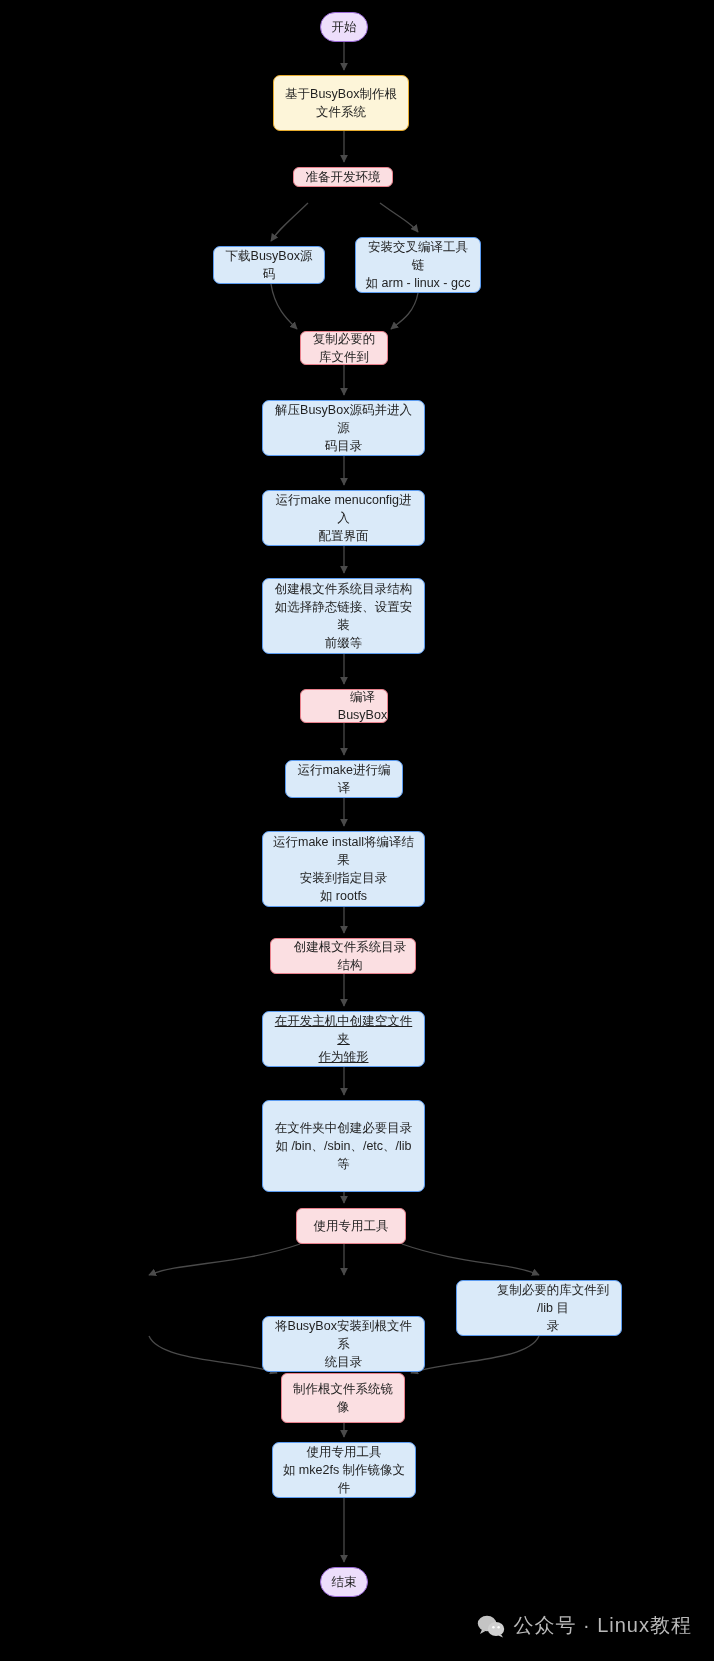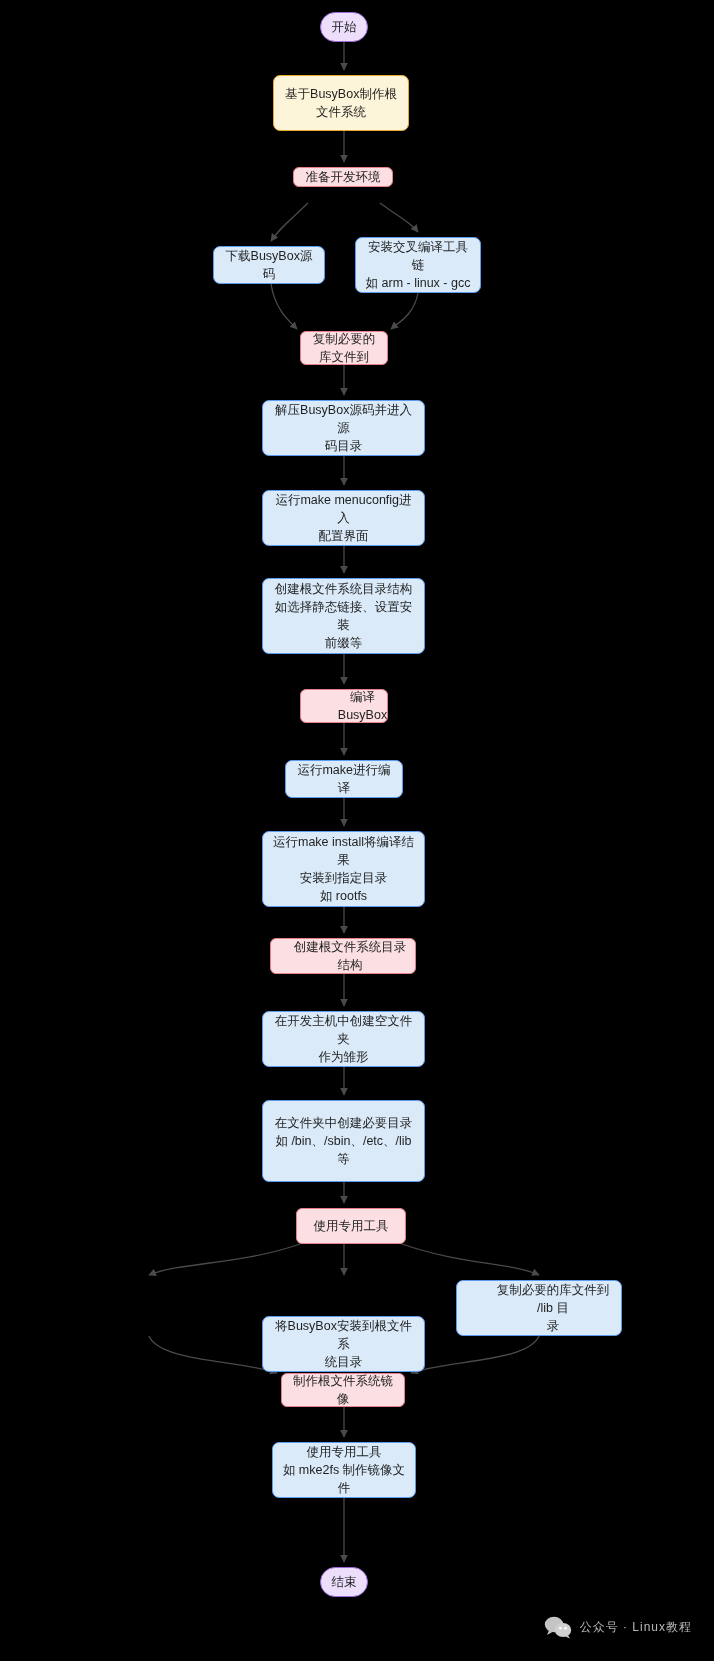--- a/index.html
+++ b/index.html
@@ -61,21 +61,21 @@
     border-radius: 7px;
   }
   #watermark {
     position: absolute;
     right: 22px;
     bottom: 22px;
     display: flex;
     align-items: center;
     gap: 8px;
     color: #b9b9b9;
-    font-size: 12px;
+    font-size: 20px;
     letter-spacing: 1px;
     z-index: 3;
   }
   #watermark .wm-text { color: #b9b9b9; }
 </style>
 </head>
 <body>
 
 <div id="canvas">
 
@@ -139,37 +139,37 @@
   <div class="node n-pink" style="left:300px;top:689px;width:88px;height:34px;padding-left:45px;">编译BusyBox</div>
 
   <div class="node n-blue" style="left:285px;top:760px;width:118px;height:38px;">运行make进行编译</div>
 
   <div class="node n-blue" style="left:262px;top:831px;width:163px;height:76px;">运行make install将编译结果
 安装到指定目录
 如 rootfs</div>
 
   <div class="node n-pink" style="left:270px;top:938px;width:146px;height:36px;padding-left:22px;">创建根文件系统目录结构</div>
 
-  <div class="node n-blue" style="left:262px;top:1011px;width:163px;height:56px;">在开发主机中创建空文件夹
+  <div class="node n-blue" style="left:262px;top:1011px;width:163px;height:56px;text-decoration:underline;">在开发主机中创建空文件夹
 作为雏形</div>
 
-  <div class="node n-blue" style="left:262px;top:1100px;width:163px;height:82px;">在文件夹中创建必要目录
+  <div class="node n-blue" style="left:262px;top:1100px;width:163px;height:92px;">在文件夹中创建必要目录
 如 /bin、/sbin、/etc、/lib
 等</div>
 
   <div class="node n-pink" style="left:296px;top:1208px;width:110px;height:36px;">使用专用工具</div>
 
 
   <div class="node n-blue" style="left:262px;top:1280px;width:163px;height:56px;margin-top:36px;">将BusyBox安装到根文件系
 统目录</div>
 
   <div class="node n-blue" style="left:456px;top:1280px;width:166px;height:56px;padding-left:36px;">复制必要的库文件到 /lib 目
 录</div>
 
-  <div class="node n-pink" style="left:281px;top:1373px;width:124px;height:34px;">制作根文件系统镜像</div>
+  <div class="node n-pink" style="left:281px;top:1373px;width:124px;height:50px;">制作根文件系统镜像</div>
 
   <div class="node n-blue" style="left:272px;top:1442px;width:144px;height:56px;">使用专用工具
 如 mke2fs 制作镜像文件</div>
 
   <div class="node n-terminal" style="left:320px;top:1567px;width:48px;height:30px;">结束</div>
 
   <div id="watermark">
     <svg width="28" height="24" viewBox="0 0 28 24" aria-hidden="true">
       <ellipse cx="10" cy="9.5" rx="9.2" ry="7.8" fill="#c4c4c4"></ellipse>
       <path d="M 5 15.5 L 3 20 L 8.4 17" fill="#c4c4c4"></path>

